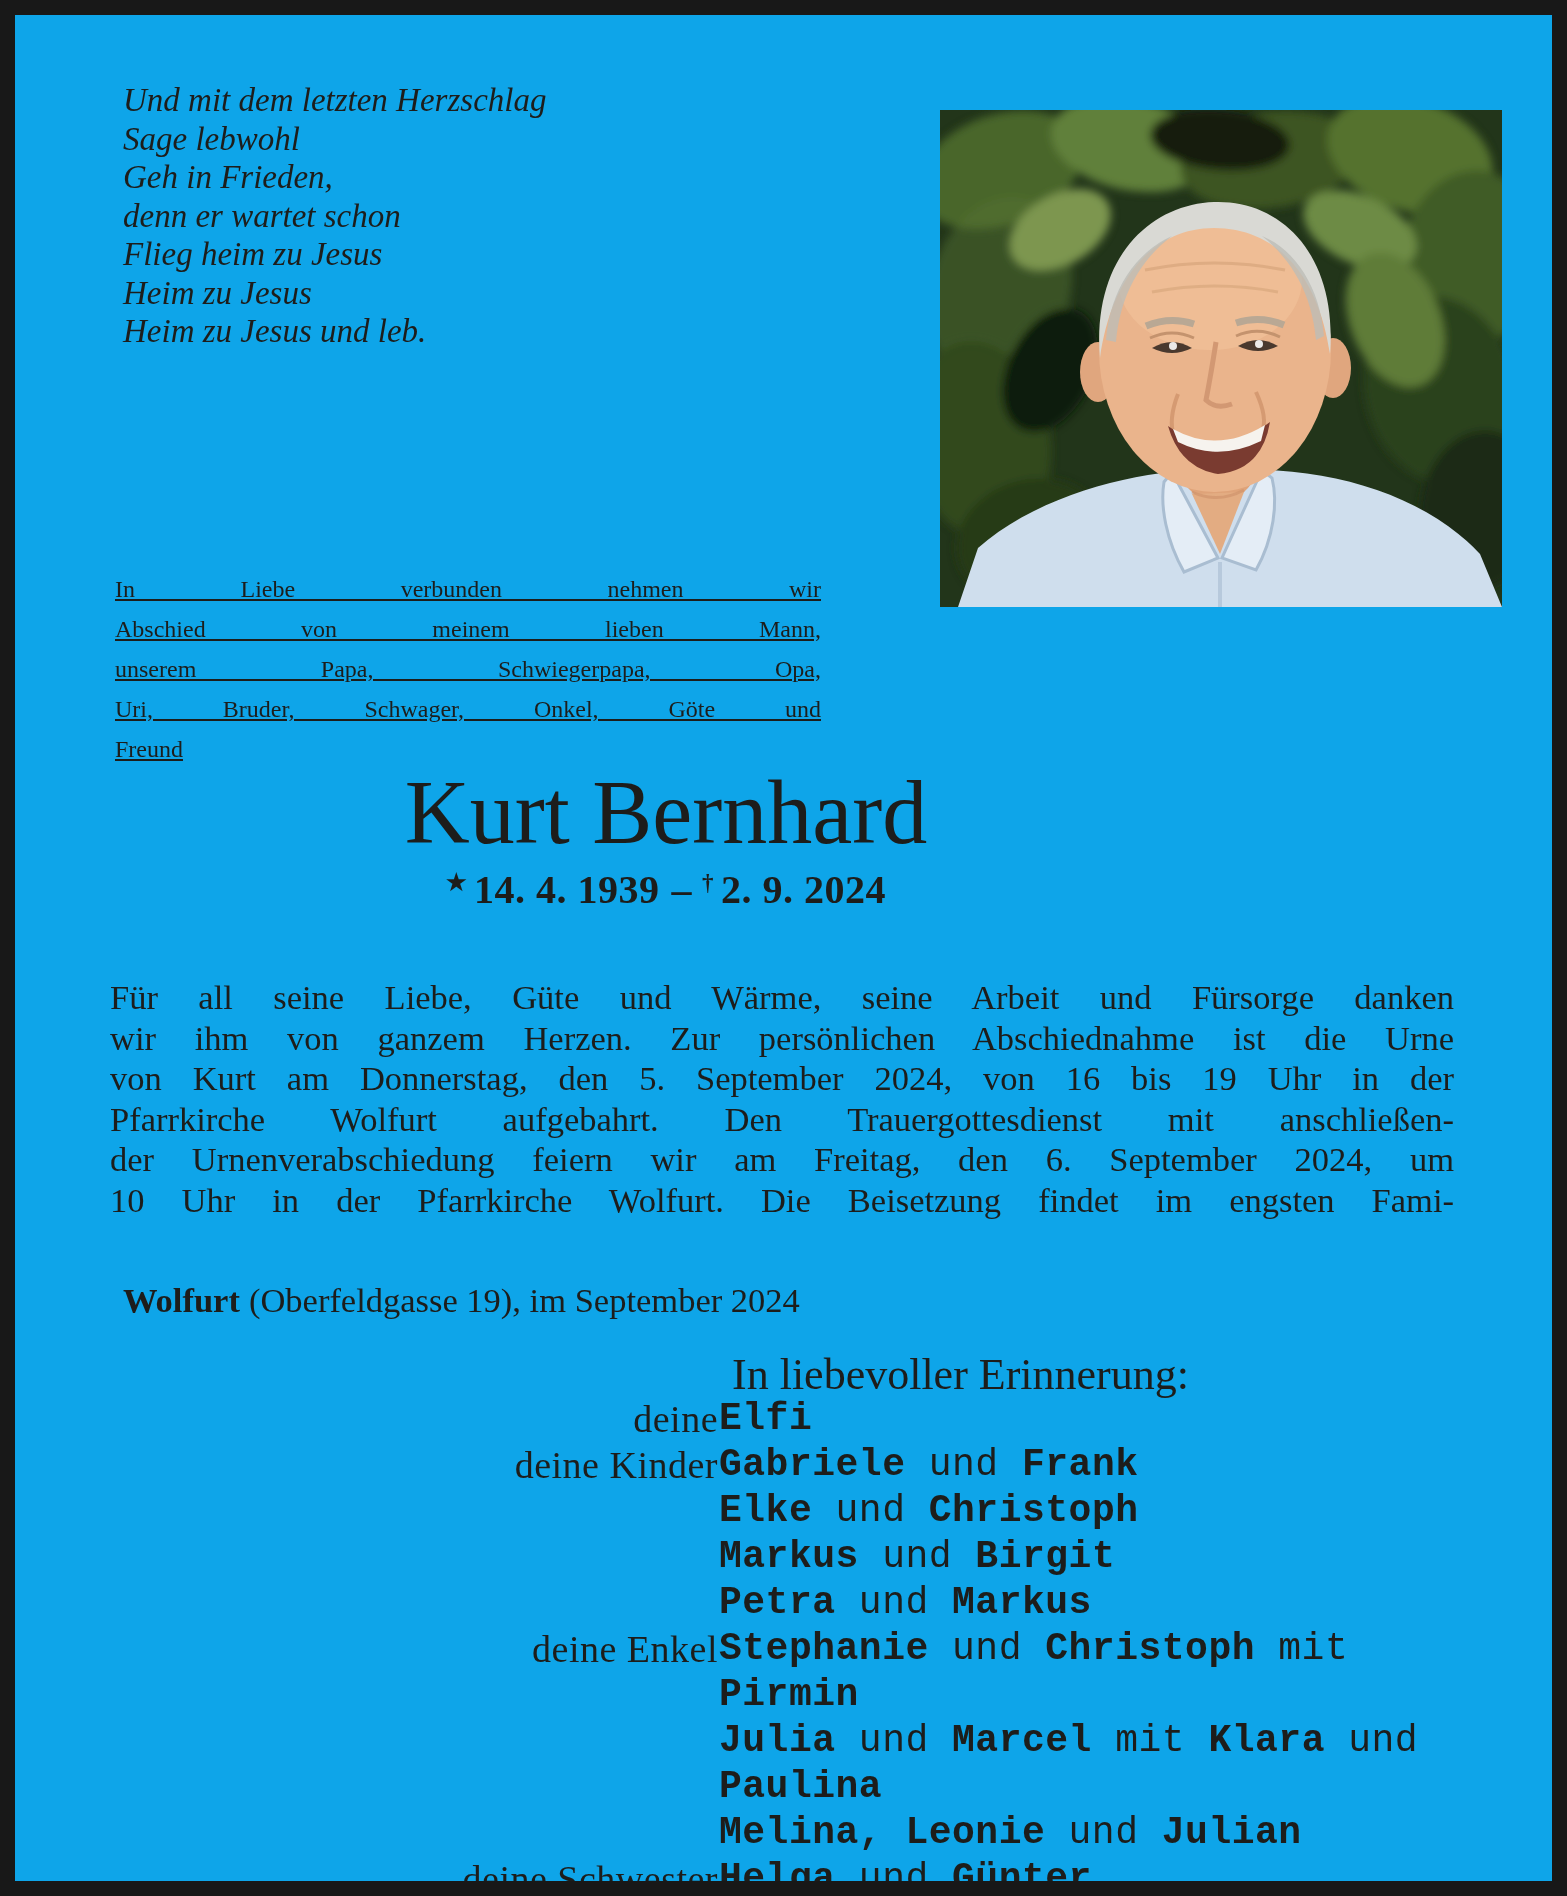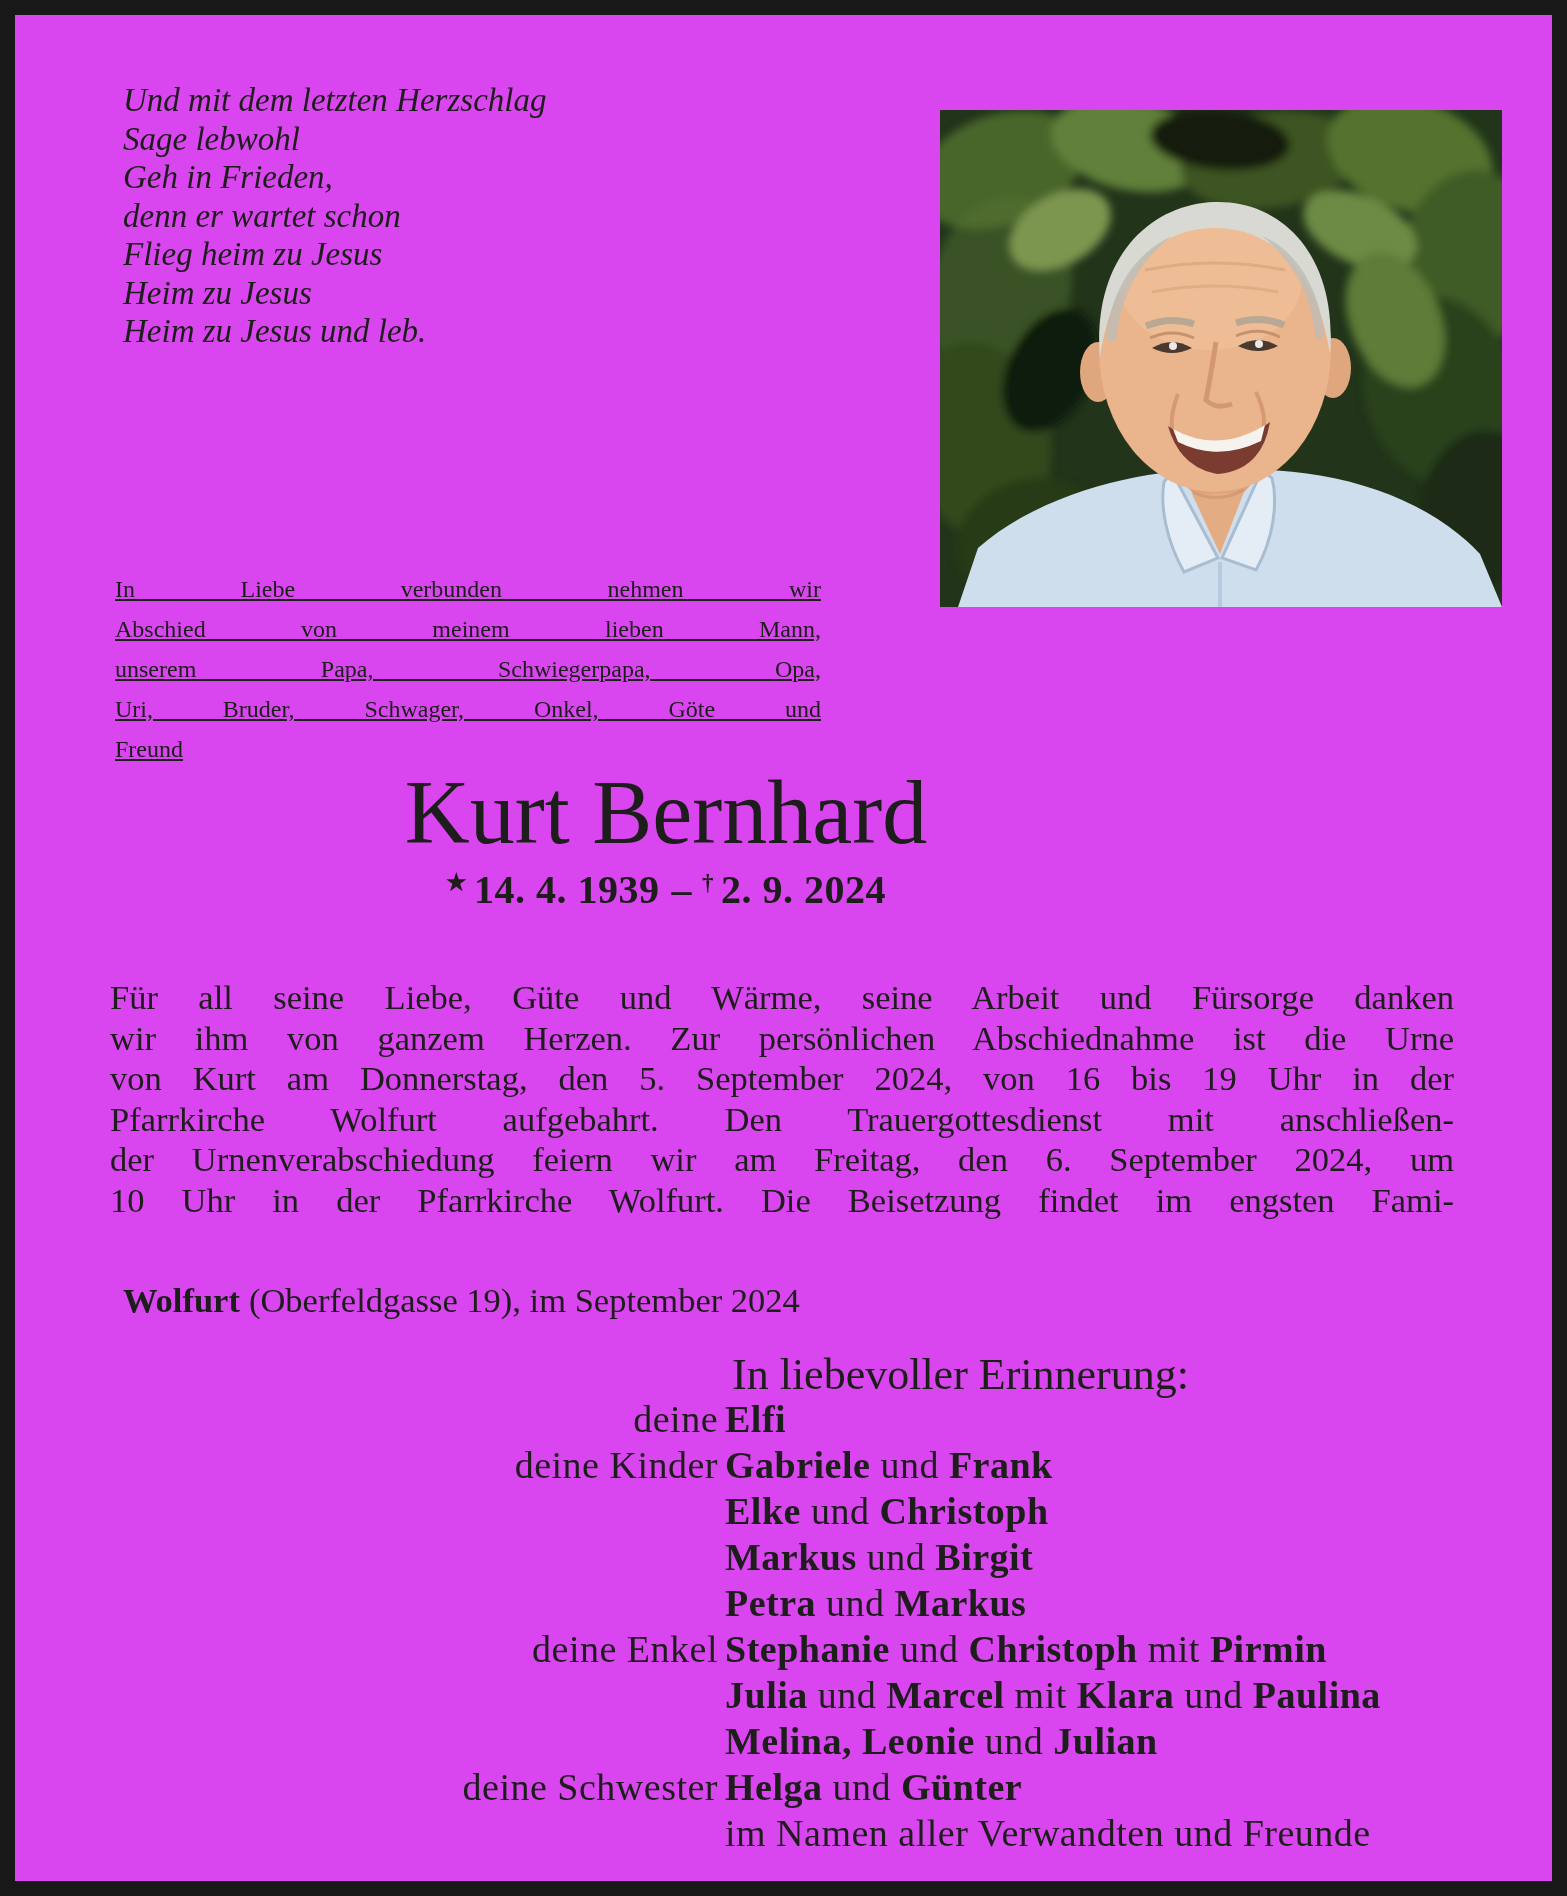--- a/index.html
+++ b/index.html
@@ -1,21 +1,21 @@
 <!DOCTYPE html>
 <html><head>
 <meta charset="utf-8">
 <style>
   html,body{margin:0;padding:0;background:#ffffff;}
   .page{
     position:relative;
     width:1567px;height:1896px;
     box-sizing:border-box;
     border:15px solid #181818;
-    background:#d946ef;
+    background:#0ea5e9;
     color:#1d1d1b;
     font-family:"Liberation Serif","DejaVu Serif",serif;
     overflow:hidden;
   }
   .abs{position:absolute;}
 
   
   .poem{left:108px;top:66px;width:620px;font-style:italic;font-size:33px;line-height:38.5px;}
 
   
@@ -40,21 +40,21 @@
   
   .dateline{left:108px;top:1266px;font-size:34.5px;}
   .b{font-weight:bold;}
   .dl-rest{margin-left:9px;}
 
   
   .rem-heading{left:717px;top:1334px;font-size:44px;}
   .remlist{left:106px;top:1381px;width:1368px;font-size:38px;line-height:46px;letter-spacing:0.5px;}
   .mrow{display:flex;}
   .mlabel{flex:0 0 597px;text-align:right;}
-  .mnames{flex:1;margin-left:7px;text-align:left;}
+  .mnames{flex:1;margin-left:1px;text-align:left;font-family:Liberation Mono, monospace;}
 </style>
 </head>
 <body>
 
 <div class="page">
 
   <div class="abs poem">
       <div class="tline">Und mit dem letzten Herzschlag</div>
       <div class="tline">Sage lebwohl</div>
       <div class="tline">Geh in Frieden,</div>

